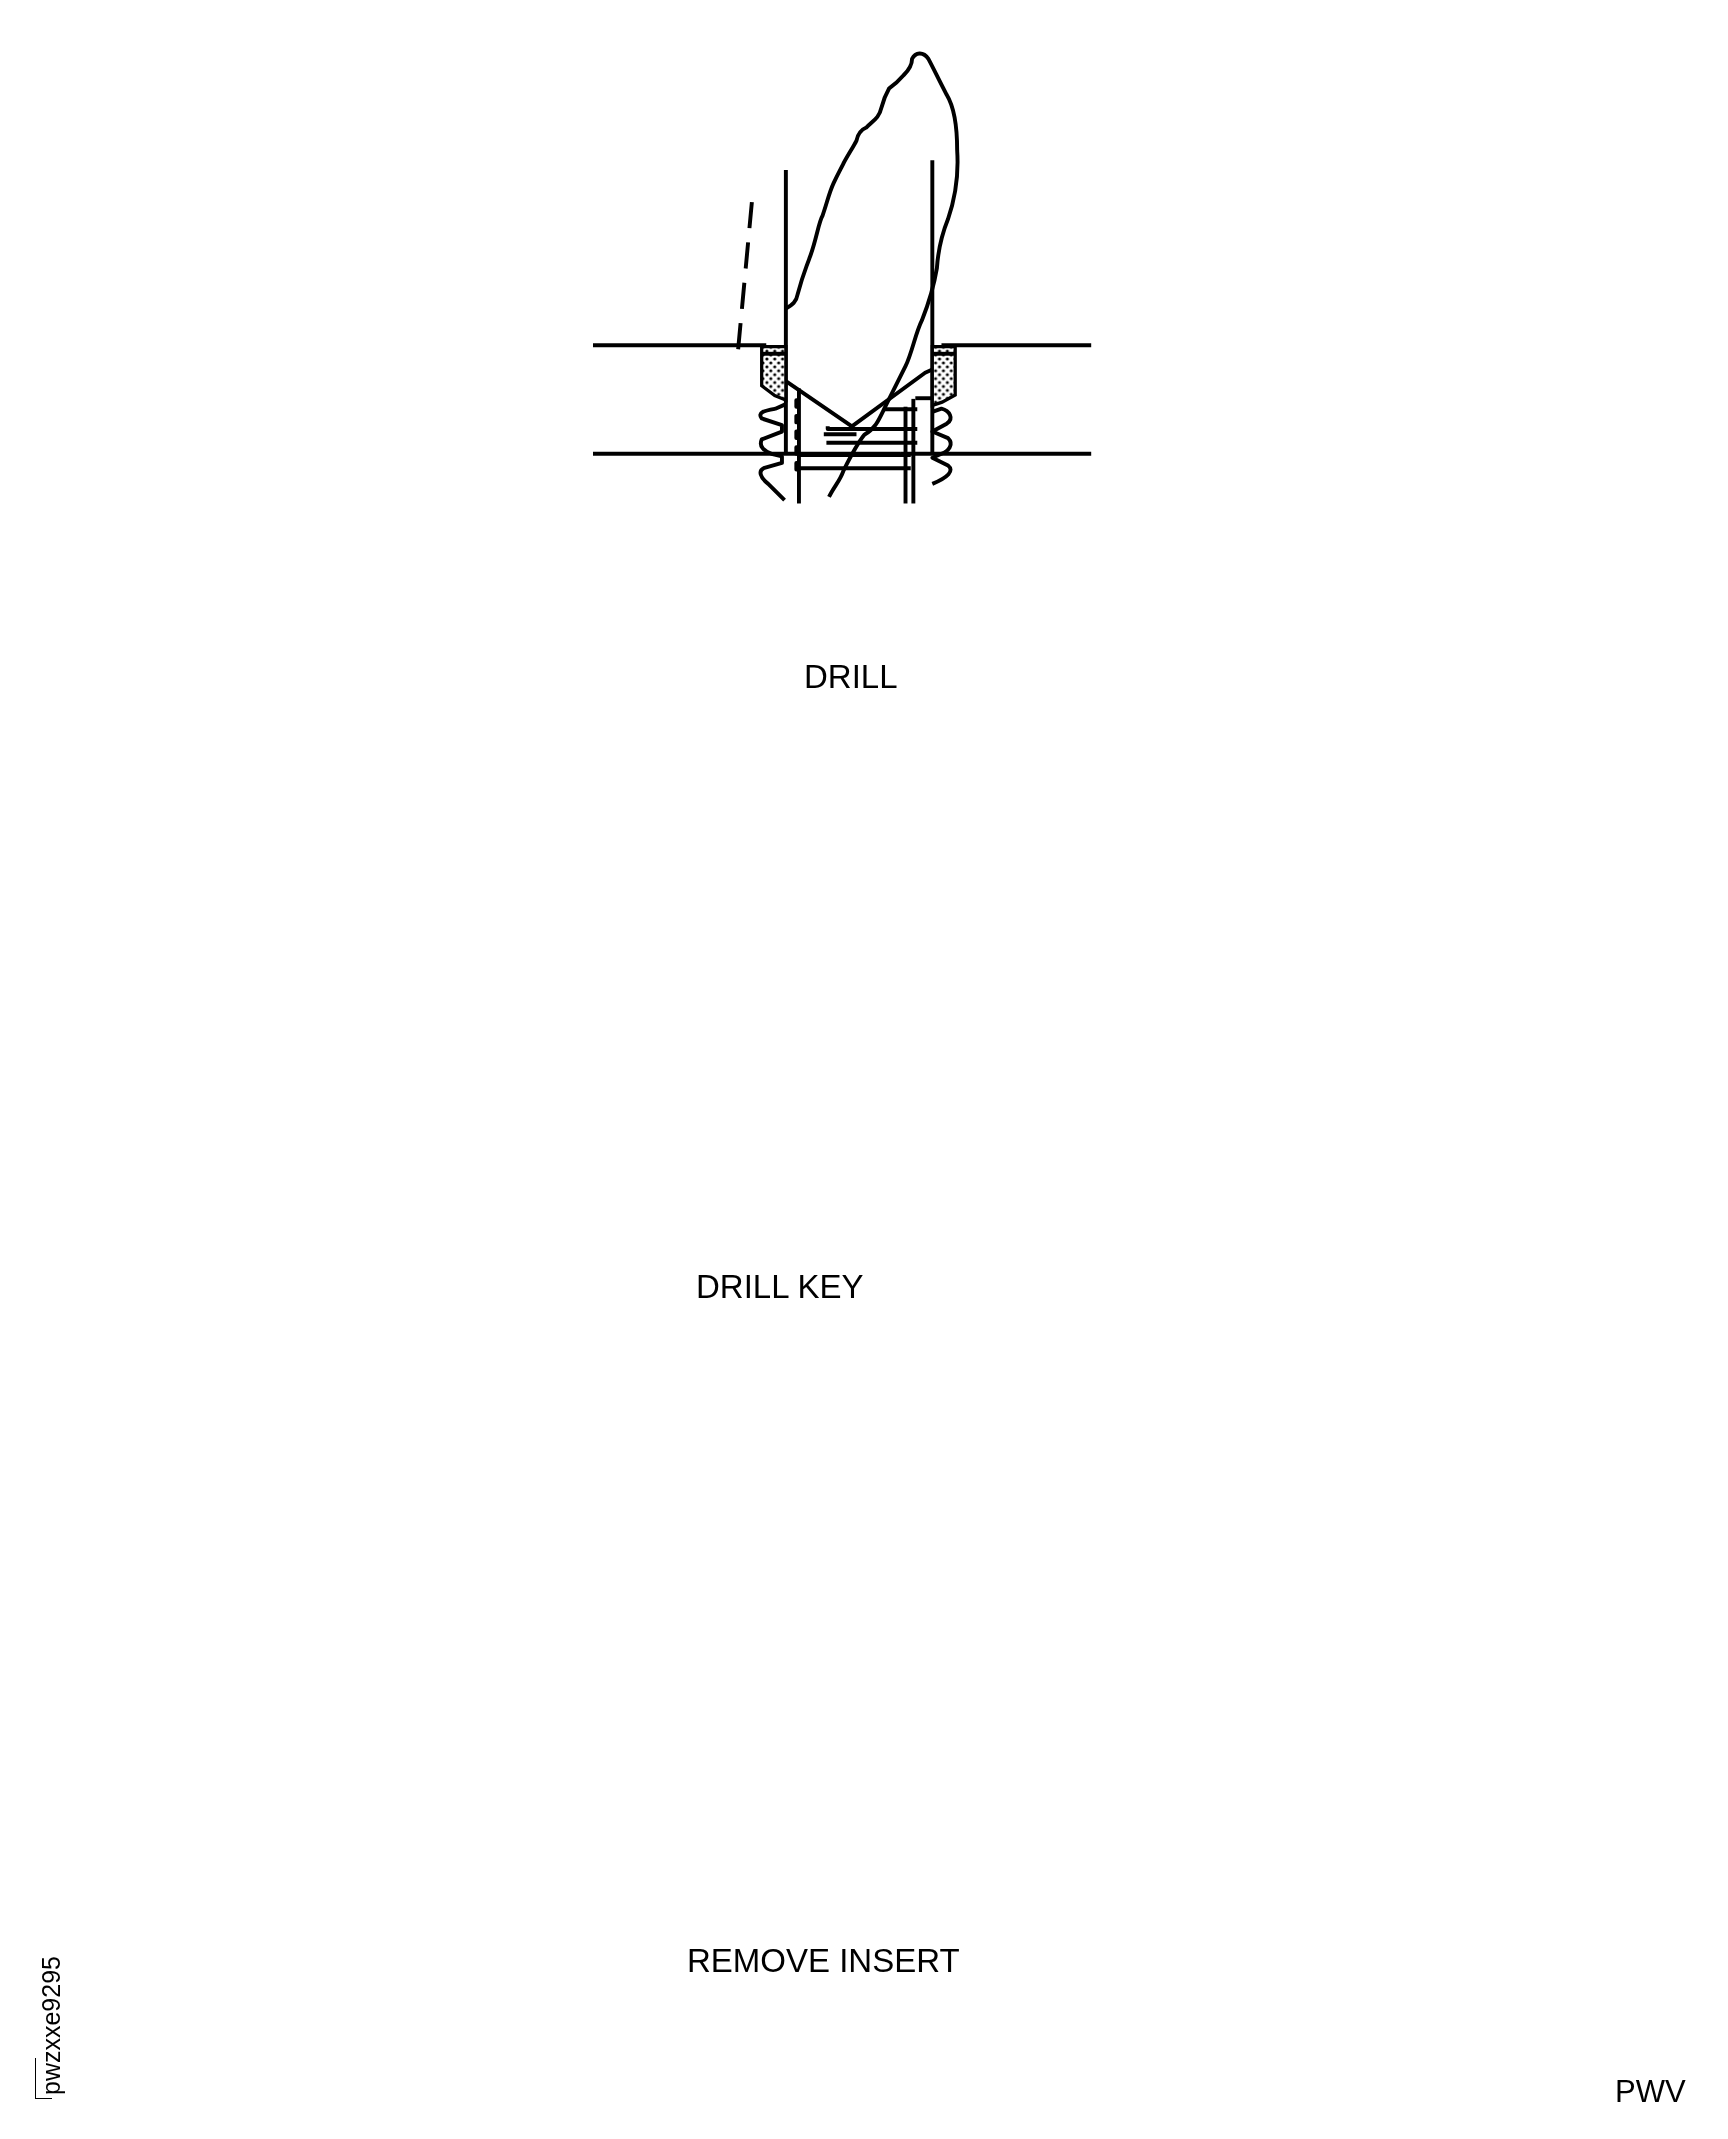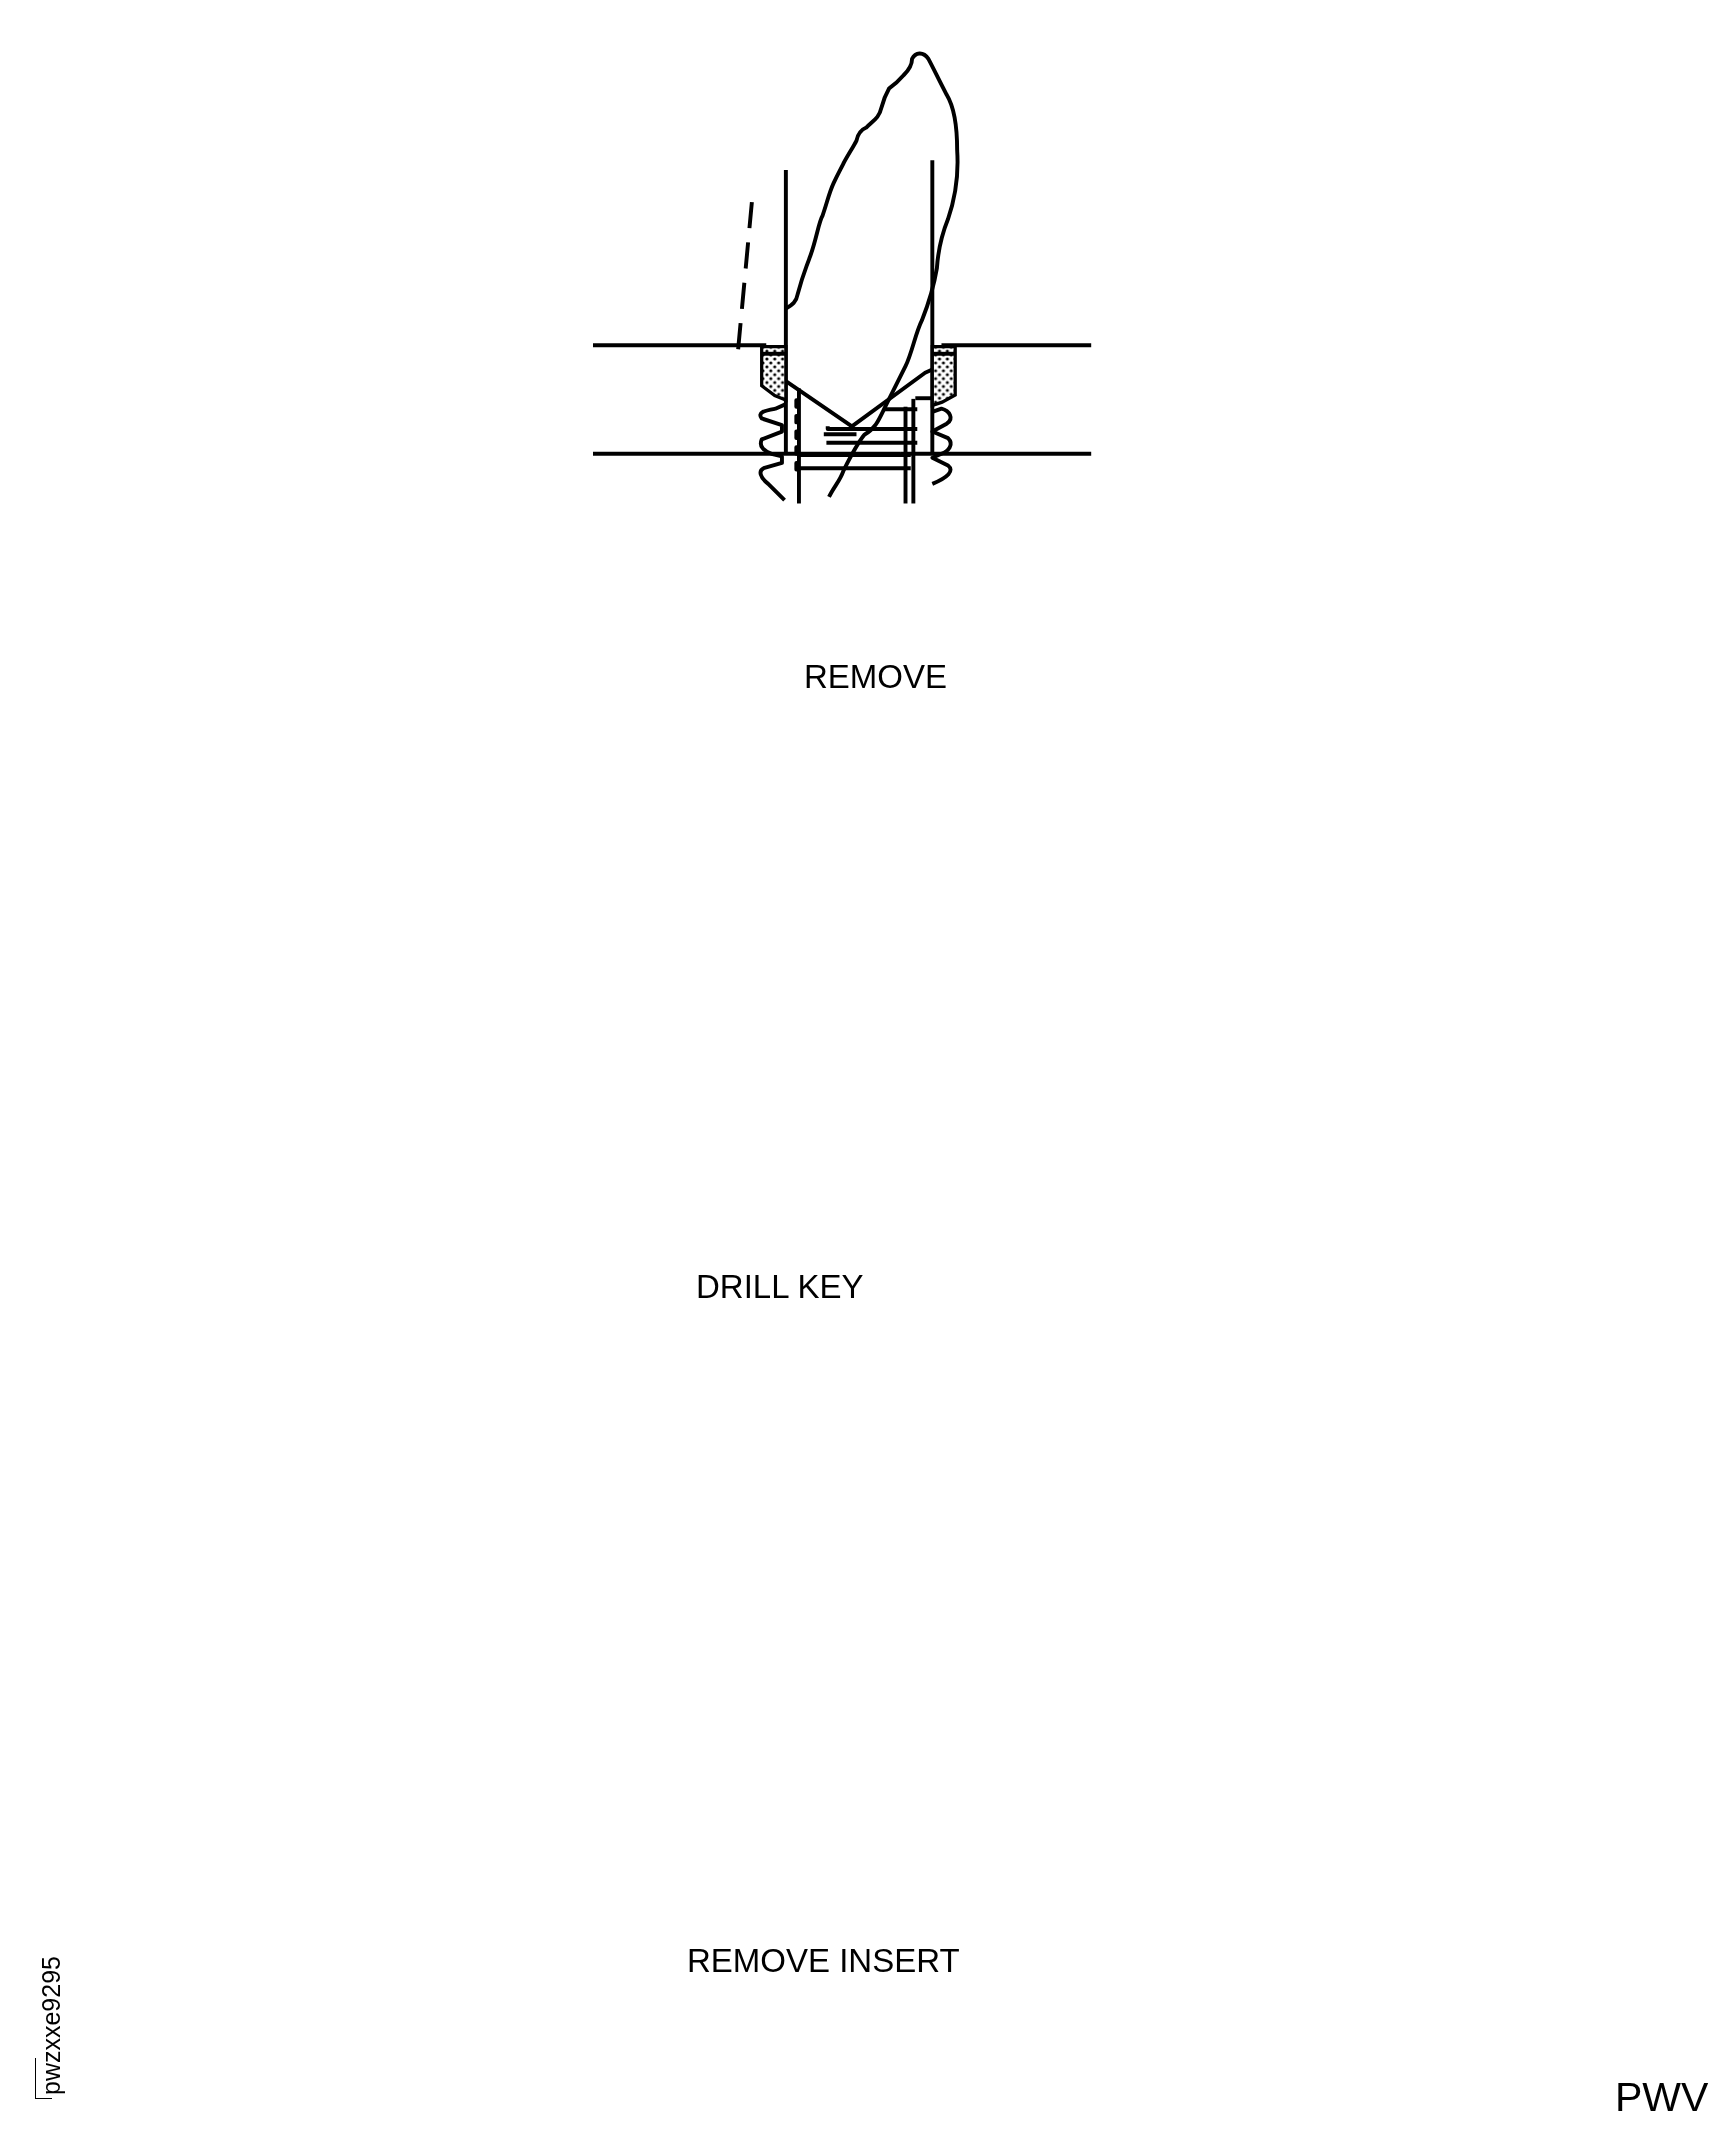--- a/index.html
+++ b/index.html
@@ -143,26 +143,26 @@
     
     <line class="stroke" x1="1390" y1="2470" x2="1390" y2="2816">
     <polyline class="stroke" points="1406,2470 1406,2550 1390,2562">
     
     <path class="stroke" d="M1390,2565 L1400,2565 C1410,2570 1408,2580 1400,2583 L1390,2583 M1390,2585 L1400,2585 C1410,2590 1408,2600 1400,2605 L1390,2605 M1390,2607 L1400,2607 C1410,2615 1408,2625 1400,2630 L1390,2630">
     <path class="stroke" d="M1370,2570 L1390,2570 M1370,2590 L1380,2590 L1380,2600 L1370,2600 M1370,2618 L1380,2618 L1380,2628 L1370,2628 M1360,2646 L1390,2636">
   </path></path></polyline></line></line></line></line></path></line></line></path></path></path></line></path></path></line></line></line></line></line></line></line></line></g>
 
 
 
-<div class="label" style="left:804px; top:658px;">REMOVE</div>
+<div class="label" style="left:804px; top:658px;">DRILL</div>
 <div class="label" style="left:696px; top:1268px;">DRILL KEY</div>
 <div class="label" style="left:687px; top:1942px;">REMOVE INSERT</div>
 
 
 <div style="position:absolute; left:35px; top:2058px; width:16.3px; height:40px; border-left:1.3px solid #000; border-bottom:1.3px solid #000;"></div>
 <div class="code" style="left:37px; top:2095px; transform: rotate(-90deg);">pwzxxe9295</div>
 
 
-<div class="label" style="left:1615px; top:2074px; font-size:41px;">PWV</div>
+<div class="label" style="left:1615px; top:2074px; font-size:31px;">PWV</div>
 
 
 
 
 
 </body></html>

